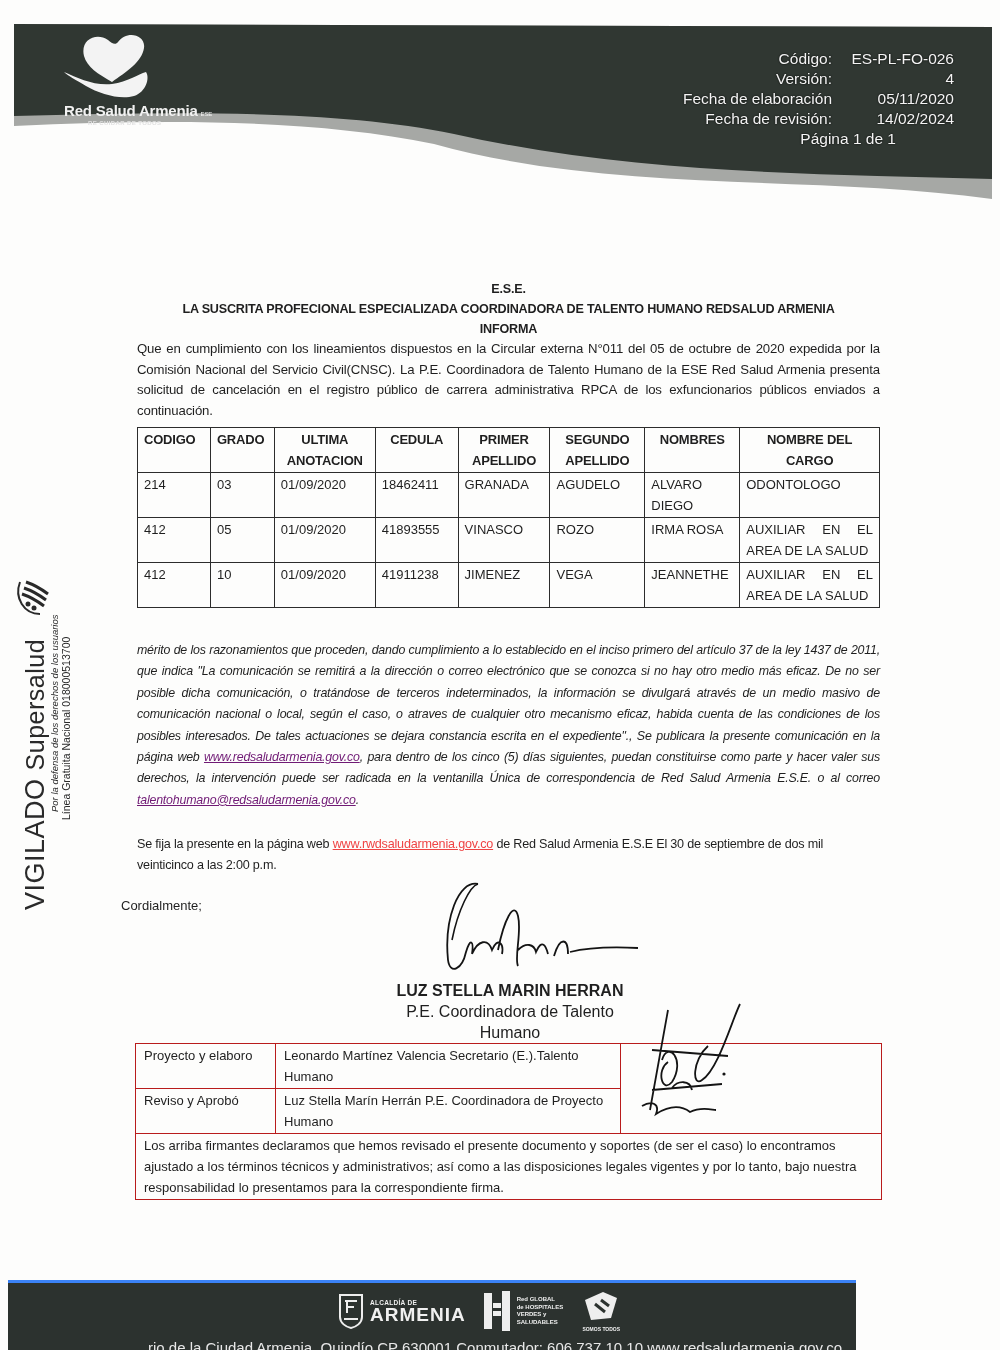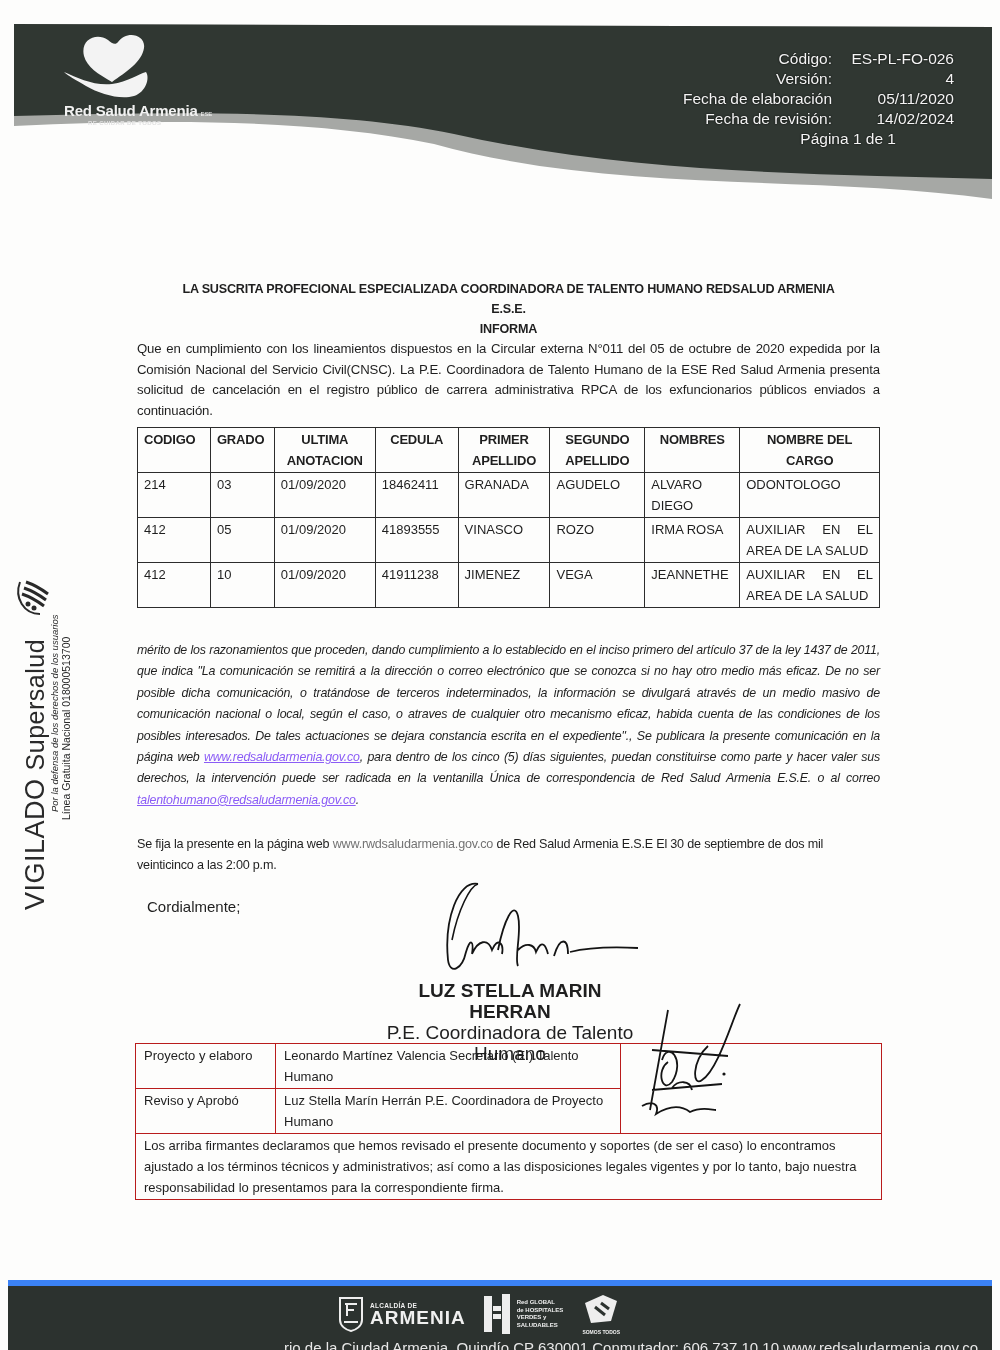--- a/index.html
+++ b/index.html
@@ -31,35 +31,35 @@
   .content { position: absolute; left: 137px; top: 279px; width: 743px; font-family: "Liberation Sans", sans-serif; font-size: 13.2px; }
   .title { text-align: center; font-weight: bold; font-size: 12.6px; line-height: 20px; letter-spacing: -0.2px; }
   .para { line-height: 20.6px; text-align: justify; font-size: 13.2px; letter-spacing: -0.15px; }
 
   table.list { position: absolute; left: 137px; top: 427px; width: 743px; border-collapse: collapse; font-size: 13px; padding-left: 30px; }
   table.list th, table.list td { border: 1px solid #2c2c2c; vertical-align: top; padding: 1px 6px; line-height: 21px; font-size: 13px; }
   table.list th { font-weight: bold; text-align: center; letter-spacing: -0.2px; }
   table.list td.cargo { text-align: justify; text-align-last: left; }
 
   .italic-para { position: absolute; left: 137px; top: 640px; width: 743px; font-style: italic; font-size: 12.4px; line-height: 21.4px; text-align: justify; letter-spacing: -0.2px; }
-  .italic-para a, .para a { color: #8b5cf6; text-decoration: underline; font-style: italic; }
+  .italic-para a, .para a { color: #701a75; text-decoration: underline; font-style: italic; }
 
   .fija { position: absolute; left: 137px; top: 834px; width: 743px; font-size: 12.6px; line-height: 21px; letter-spacing: -0.2px; }
-  .cordial { position: absolute; left: 147px; top: 898px; font-size: 15px; }
+  .cordial { position: absolute; left: 121px; top: 898px; font-size: 13px; }
 
   .signature1 { position: absolute; left: 418px; top: 880px; }
-  .signer { position: absolute; left: 380px; top: 980px; width: 260px; text-align: center; font-size: 19px; line-height: 21px; }
+  .signer { position: absolute; left: 380px; top: 980px; width: 260px; text-align: center; font-size: 16px; line-height: 21px; }
   .signer .name { font-weight: bold; }
 
   table.approval { position: absolute; left: 135px; top: 1043px; width: 747px; border-collapse: collapse; font-size: 13px; }
   table.approval td { border: 1px solid #b91c1c; padding: 1px 8px; line-height: 21px; vertical-align: top; }
   .signature2 { position: absolute; left: 632px; top: 1000px; }
 
   
-  .footer { position: absolute; left: 8px; top: 1280px; width: 984px; height: 70px; background: #2c322f; border-top: 6px solid #3b82f6; }
+  .footer { position: absolute; left: 8px; top: 1280px; width: 848px; height: 70px; background: #2c322f; border-top: 3px solid #3b82f6; }
   .footer .logos { position: absolute; left: 330px; top: 6px; height: 44px; display: flex; align-items: center; gap: 18px; color: #f0f0f0; }
   .alcaldia { display: flex; align-items: center; gap: 6px; }
   .alcaldia .small { font-size: 6.5px; font-weight: bold; letter-spacing: 0.3px; }
   .alcaldia .big { font-size: 19px; font-weight: bold; letter-spacing: 1px; line-height: 18px; }
   .redglobal { display: flex; align-items: center; gap: 5px; }
   .redglobal .txt { font-size: 6px; line-height: 7.5px; font-weight: bold; }
   .footer .address { position: absolute; left: 0; right: 14px; bottom: -6px; text-align: right; color: #e8e8e8; font-size: 15px; white-space: nowrap; overflow: hidden; }
 </style>
 </head>
 <body>
@@ -92,22 +92,22 @@
   <div class="vig-line">Línea Gratuita Nacional 018000513700</div>
   <svg class="vig-icon" width="48" height="48" viewBox="0 0 48 48">
     <path d="M6 30 C6 14 22 4 38 10" stroke="#2a2a2a" stroke-width="2" fill="none"></path>
     <path d="M14 34 C20 26 24 18 26 12 M20 36 C26 28 30 20 32 14 M26 38 C32 30 36 22 38 16" stroke="#2a2a2a" stroke-width="3" fill="none"></path>
     <circle cx="12" cy="24" r="2.5" fill="#2a2a2a"></circle>
       <circle cx="16" cy="18" r="2.5" fill="#2a2a2a"></circle>
   </svg>
 </div>
 
 <div class="content">
+  <div class="title">E.S.E.</div>
   <div class="title">LA SUSCRITA PROFECIONAL ESPECIALIZADA COORDINADORA DE TALENTO HUMANO REDSALUD ARMENIA</div>
-  <div class="title">E.S.E.</div>
   <div class="title">INFORMA</div>
   <div class="para">Que en cumplimiento con los lineamientos dispuestos en la Circular externa N°011 del 05 de octubre de 2020 expedida por la Comisión Nacional del Servicio Civil(CNSC). La P.E. Coordinadora de Talento Humano de la ESE Red Salud Armenia presenta solicitud de cancelación en el registro público de carrera administrativa RPCA de los exfuncionarios públicos enviados a continuación.</div>
 </div>
 
 <table class="list">
   <colgroup>
     <col style="width:73px">
       <col style="width:64px">
       <col style="width:101px">
       <col style="width:83px">
@@ -157,21 +157,21 @@
       <td>JIMENEZ</td>
       <td>VEGA</td>
       <td>JEANNETHE</td>
       <td class="cargo">AUXILIAR EN EL AREA DE LA SALUD</td>
     </tr>
   </tbody>
 </table>
 
 <div class="italic-para"><span>mérito de los razonamientos que proceden, dando cumplimiento a lo establecido en el inciso primero del artículo 37 de la ley 1437 de 2011, que indica "La comunicación se remitirá a la dirección o correo electrónico que se conozca si no hay otro medio más eficaz. De no ser posible dicha comunicación, o tratándose de terceros indeterminados, la información se divulgará através de un medio masivo de comunicación nacional o local, según el caso, o atraves de cualquier otro mecanismo eficaz, habida cuenta de las condiciones de los posibles interesados. De tales actuaciones se dejara constancia escrita en el expediente"., Se publicara la presente comunicación en la página web </span><a>www.redsaludarmenia.gov.co</a><span>, para dentro de los cinco (5) días siguientes, puedan constituirse como parte y hacer valer sus derechos, la intervención puede ser radicada en la ventanilla Única de correspondencia de Red Salud Armenia E.S.E. o al correo </span><a> talentohumano@redsaludarmenia.gov.co</a><span>.</span></div>
 
-<div class="fija"><span>Se fija la presente en la página web </span><a style="color:#737373;">www.rwdsaludarmenia.gov.co</a><span> de Red Salud Armenia E.S.E El 30 de septiembre de dos mil veinticinco a  las 2:00 p.m.</span></div>
+<div class="fija"><span>Se fija la presente en la página web </span><a style="color:#ef4444;text-decoration:underline">www.rwdsaludarmenia.gov.co</a><span> de Red Salud Armenia E.S.E El 30 de septiembre de dos mil veinticinco a  las 2:00 p.m.</span></div>
 
 <div class="cordial">Cordialmente;</div>
 
 <svg class="signature1" width="240" height="100" viewBox="0 0 240 100">
   <path d="M60 4 C40 0 26 40 30 80 C32 95 44 90 48 72 C52 58 56 60 54 74 C60 60 70 58 74 70 C80 56 86 64 84 74 M80 70 C86 40 96 20 100 36 C104 52 96 78 100 86 M100 70 C108 62 116 64 118 72 C124 58 128 66 130 74 M136 76 C142 56 150 58 150 74 M152 72 C160 70 180 66 220 68" stroke="#141414" stroke-width="1.8" fill="none"></path>
   <path d="M34 60 C40 30 52 6 60 4" stroke="#141414" stroke-width="1.6" fill="none"></path>
 </svg>
 
 <div class="signer">
   <div class="name">LUZ STELLA MARIN HERRAN</div>

